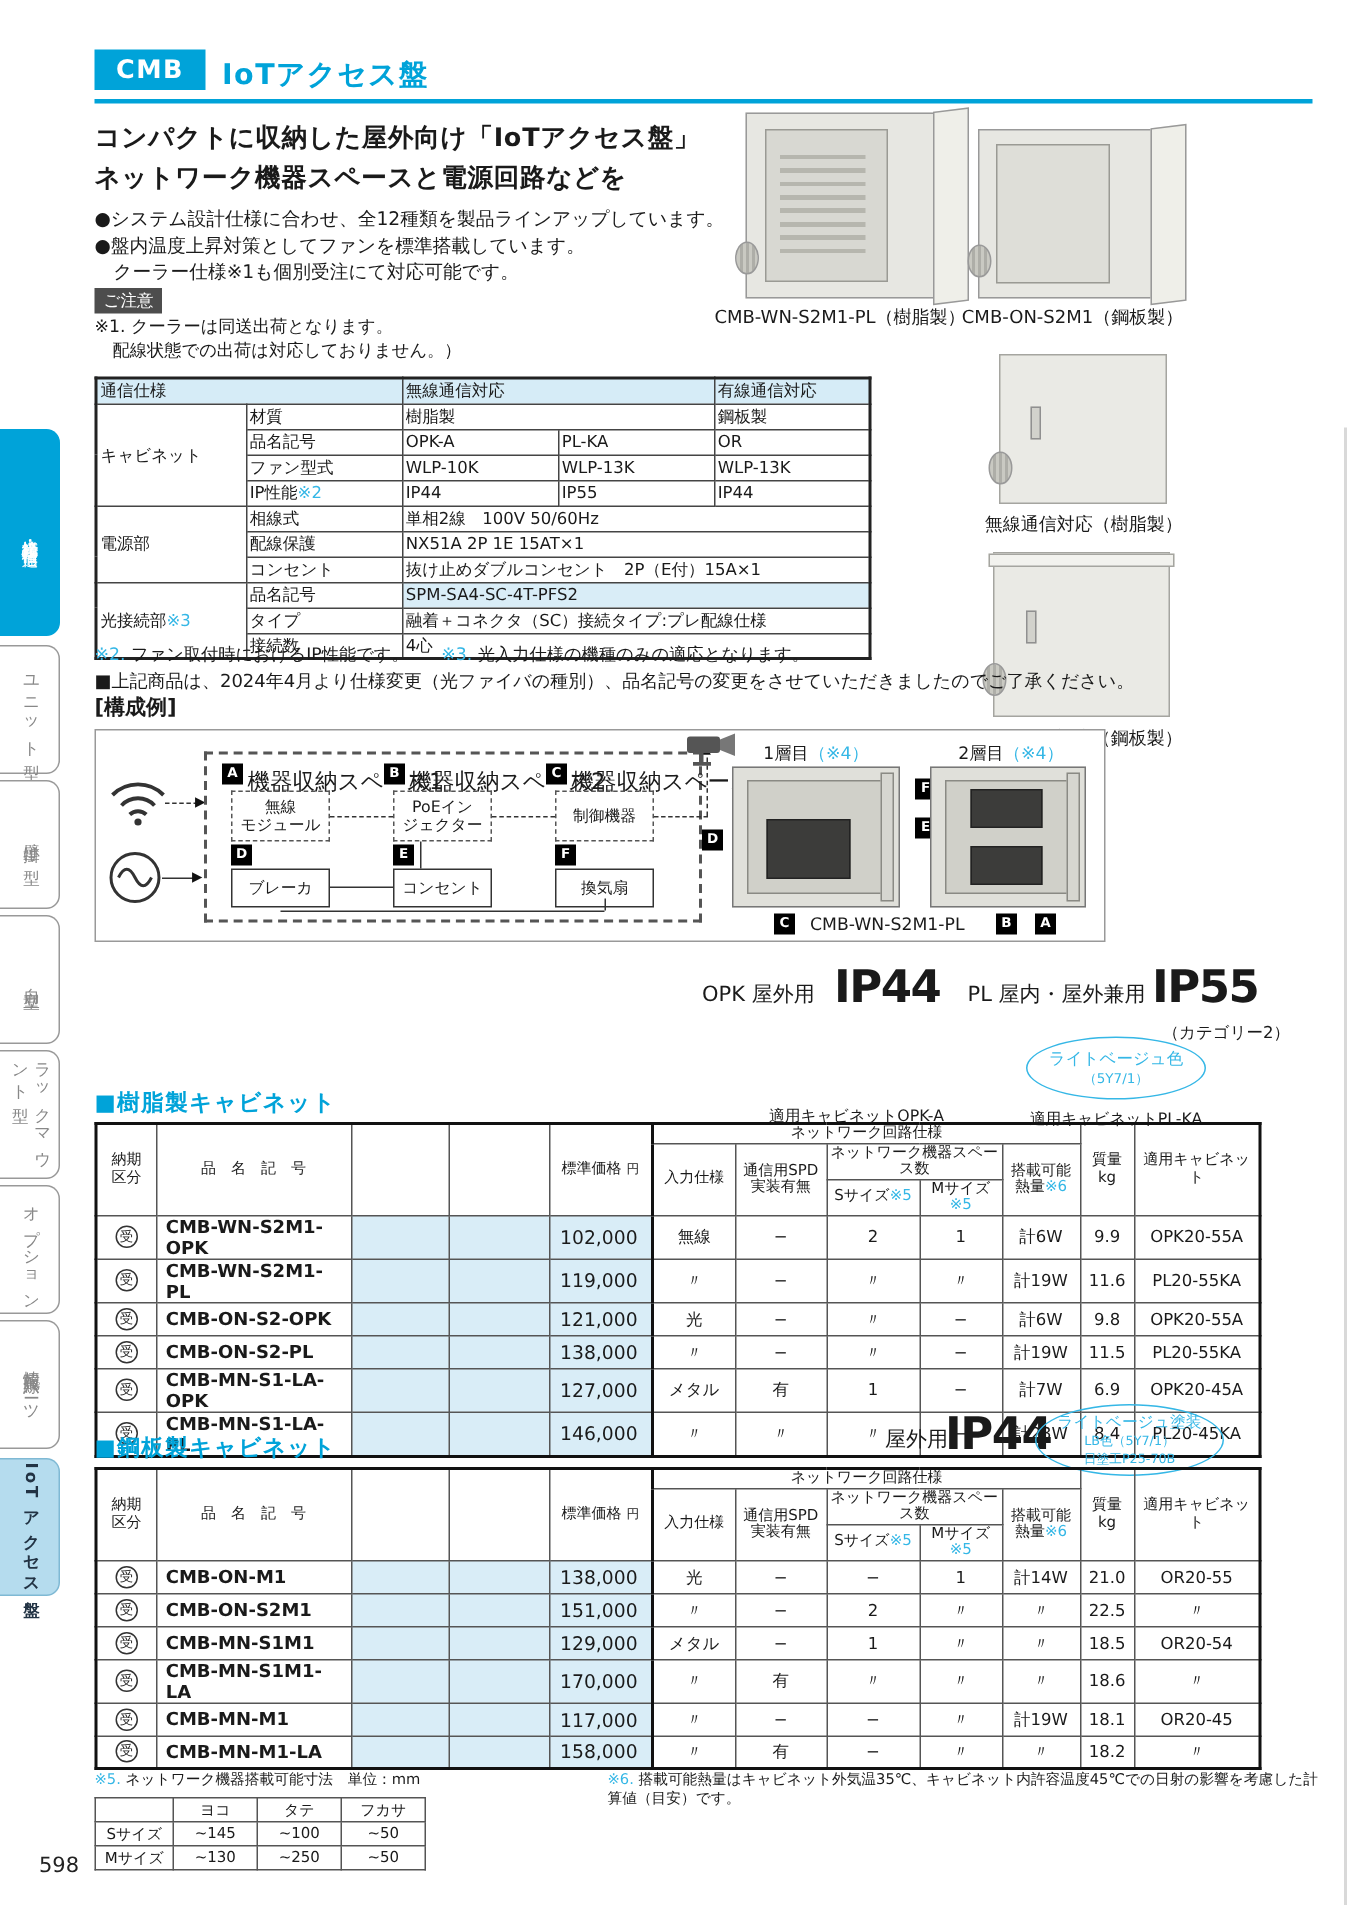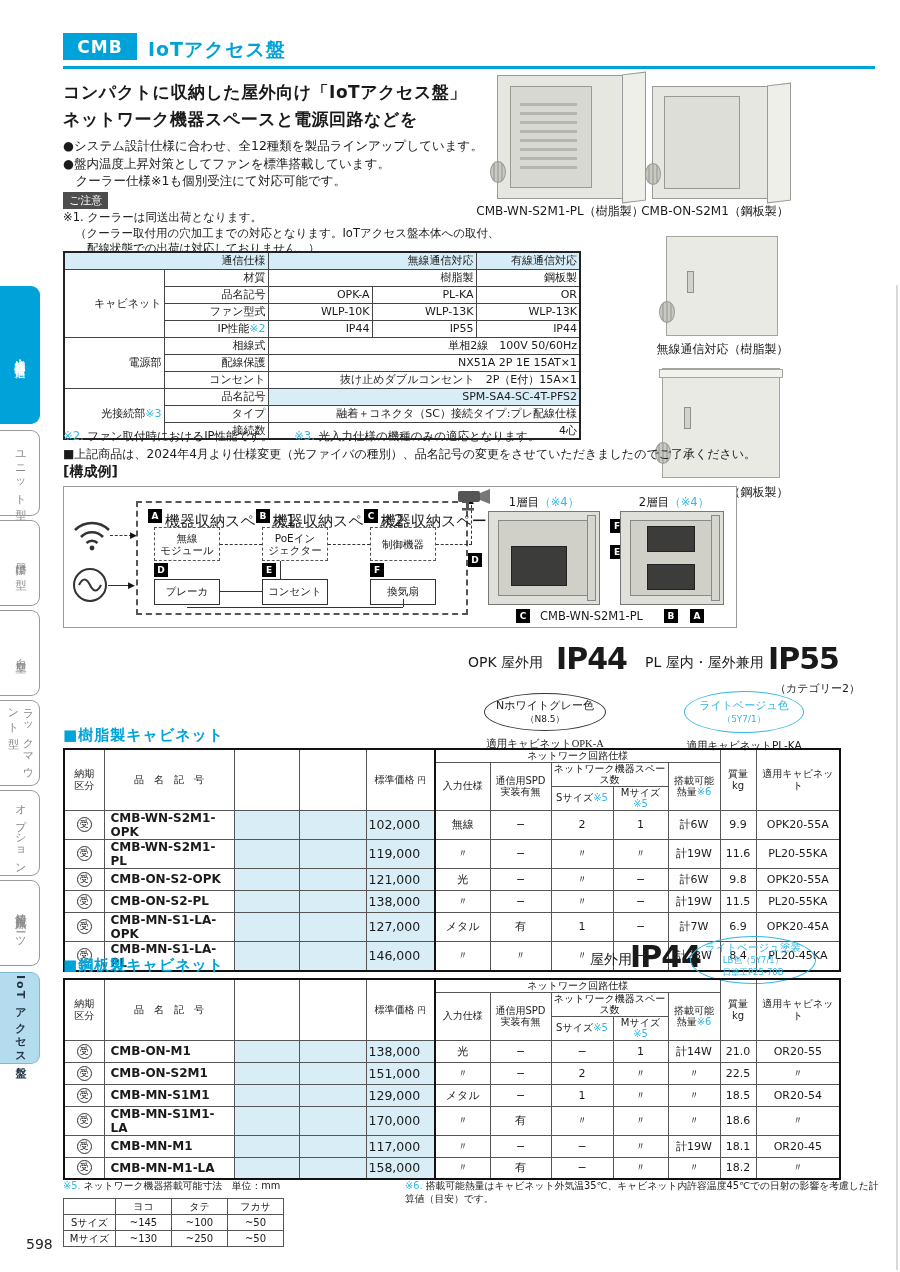--- a/index.html
+++ b/index.html
@@ -45,21 +45,21 @@
     background:repeating-linear-gradient(90deg,#c9c9c2 0 2px,#aeaea8 2px 4px);border:1px solid #999;}
   .cbox{position:absolute;background:#eaeae5;border:1px solid #a5a5a0;}
   .cbox .lid{position:absolute;left:-4px;top:0;width:calc(100% + 8px);height:9px;background:#f2f2ee;border:1px solid #a5a5a0;}
   .cbox .latch{position:absolute;left:18%;top:35%;width:7px;height:22px;background:#d2d2cc;border:1px solid #909090;}
   .photo-cap{position:absolute;font-size:12px;text-align:center;}
 
   
   table{border-collapse:collapse;}
   .spec{left:63px;top:251px;}
   .spec table{width:516px;table-layout:fixed;}
-  .spec td,.spec th{border:1px solid var(--line);font-size:11px;font-weight:normal;text-align:right;height:17px;padding:0 2px;}
+  .spec td,.spec th{border:1px solid var(--line);font-size:11px;font-weight:normal;text-align:left;height:17px;padding:0 2px;}
   .spec thead th{background:var(--hdr-bg);}
   .spec table{border:2px solid #222;}
   .hl{background:var(--cell-blue);}
   .cyan{color:var(--cyan-lt);}
   .spec-notes{left:63px;top:429px;font-size:11.5px;}
   .spec-notes span.seg{margin-right:18px;}
   .change-note{left:63px;top:446px;font-size:12px;}
 
   
   .cfg-title{left:63px;top:463px;font-size:14px;font-weight:bold;}
@@ -95,21 +95,21 @@
   .oval.blue{border:1.5px solid var(--cyan-lt);color:var(--cyan-lt);}
   .oval-cap{position:absolute;font-size:10.5px;text-align:center;}
 
   
   .sec-title{font-size:15px;font-weight:bold;color:var(--cyan);letter-spacing:1px;}
   .ptable table{width:776px;table-layout:fixed;border:2px solid #111;}
   .ptable td,.ptable th{border:1px solid #555;font-size:10px;font-weight:normal;text-align:center;padding:0 2px;}
   .ptable thead th{line-height:11.5px;}
   .ptable tbody td{height:22px;font-size:11px;}
   .ptable td.model{font-size:12px;font-weight:bold;text-align:left;padding-left:6px;}
-  .ptable td.price{background:var(--cell-blue);text-align:left;font-size:12.5px;padding-right:4px;}
+  .ptable td.price{background:var(--cell-blue);text-align:center;font-size:12.5px;padding-right:4px;}
   .ptable td.ph{background:var(--cell-blue);}
   .ptable .thick-l{border-left:2px solid #111;}
   .circ{display:inline-flex;width:15px;height:15px;border:1px solid #333;border-radius:50%;
     align-items:center;justify-content:center;font-size:9px;}
   .small-unit{font-size:8.5px;}
 
   
   .footnote{font-size:9.8px;}
   .stable table{border:1.5px solid #222;}
   .stable td,.stable th{border:1px solid #555;font-size:10px;font-weight:normal;text-align:center;height:16px;padding:0 3px;}
@@ -147,21 +147,20 @@
     <div>ネットワーク機器スペースと電源回路などを</div>
   </div>
   <div class="abs bullets">
     <div>●システム設計仕様に合わせ、全12種類を製品ラインアップしています。</div>
     <div>●盤内温度上昇対策としてファンを標準搭載しています。</div>
     <div>　クーラー仕様※1も個別受注にて対応可能です。</div>
   </div>
   <div class="abs notice-badge">ご注意</div>
   <div class="abs notice-lines">
     <div>※1. クーラーは同送出荷となります。</div>
-    <div>（クーラー取付用の穴加工までの対応となります。IoTアクセス盤本体への取付、</div>
     <div>配線状態での出荷は対応しておりません。）</div>
   </div>
 
   <div class="obox" style="left:497px;top:75px;width:126px;height:124px;">
     <div class="inner"></div>
       <div class="slots"></div>
     <div class="door"></div>
       <div class="vent"></div>
   </div>
   <div class="photo-cap" style="left:470px;top:203px;width:180px;">CMB-WN-S2M1-PL（樹脂製）</div>
@@ -341,25 +340,21 @@
     <div class="tag" style="left:600px;top:122px;">B</div>
     <div class="tag" style="left:626px;top:122px;">A</div>
   </div>
 
   <div class="abs rate-pre" style="left:468px;top:654px;">OPK 屋外用</div>
   <div class="abs rate-ip" style="left:556px;top:641px;">IP44</div>
   <div class="abs rate-pre" style="left:645px;top:654px;">PL 屋内・屋外兼用</div>
   <div class="abs rate-ip" style="left:768px;top:641px;">IP55</div>
   <div class="abs" style="left:775px;top:681px;font-size:11px;">（カテゴリー2）</div>
 
-  <div class="oval dark" style="left:484px;top:693px;width:122px;height:38px;">
-    <div class="l1">Nホワイトグレー色</div>
-    <div class="l2">（N8.5）</div>
-  </div>
-  <div class="oval-cap" style="left:474px;top:737px;width:142px;font-family:Liberation Serif, serif;">適用キャビネットOPK-A</div>
+  <div class="oval-cap" style="left:500px;top:737px;width:142px;">適用キャビネットOPK-A</div>
   <div class="oval blue" style="left:684px;top:691px;width:120px;height:42px;">
     <div class="l1">ライトベージュ色</div>
     <div class="l2">（5Y7/1）</div>
   </div>
   <div class="oval-cap" style="left:674px;top:739px;width:140px;">適用キャビネットPL-KA</div>
 
   <div class="abs sec-title" style="left:63px;top:726px;">■樹脂製キャビネット</div>
   <div class="abs ptable" style="left:63px;top:748px;">
     <table>
       <colgroup>

